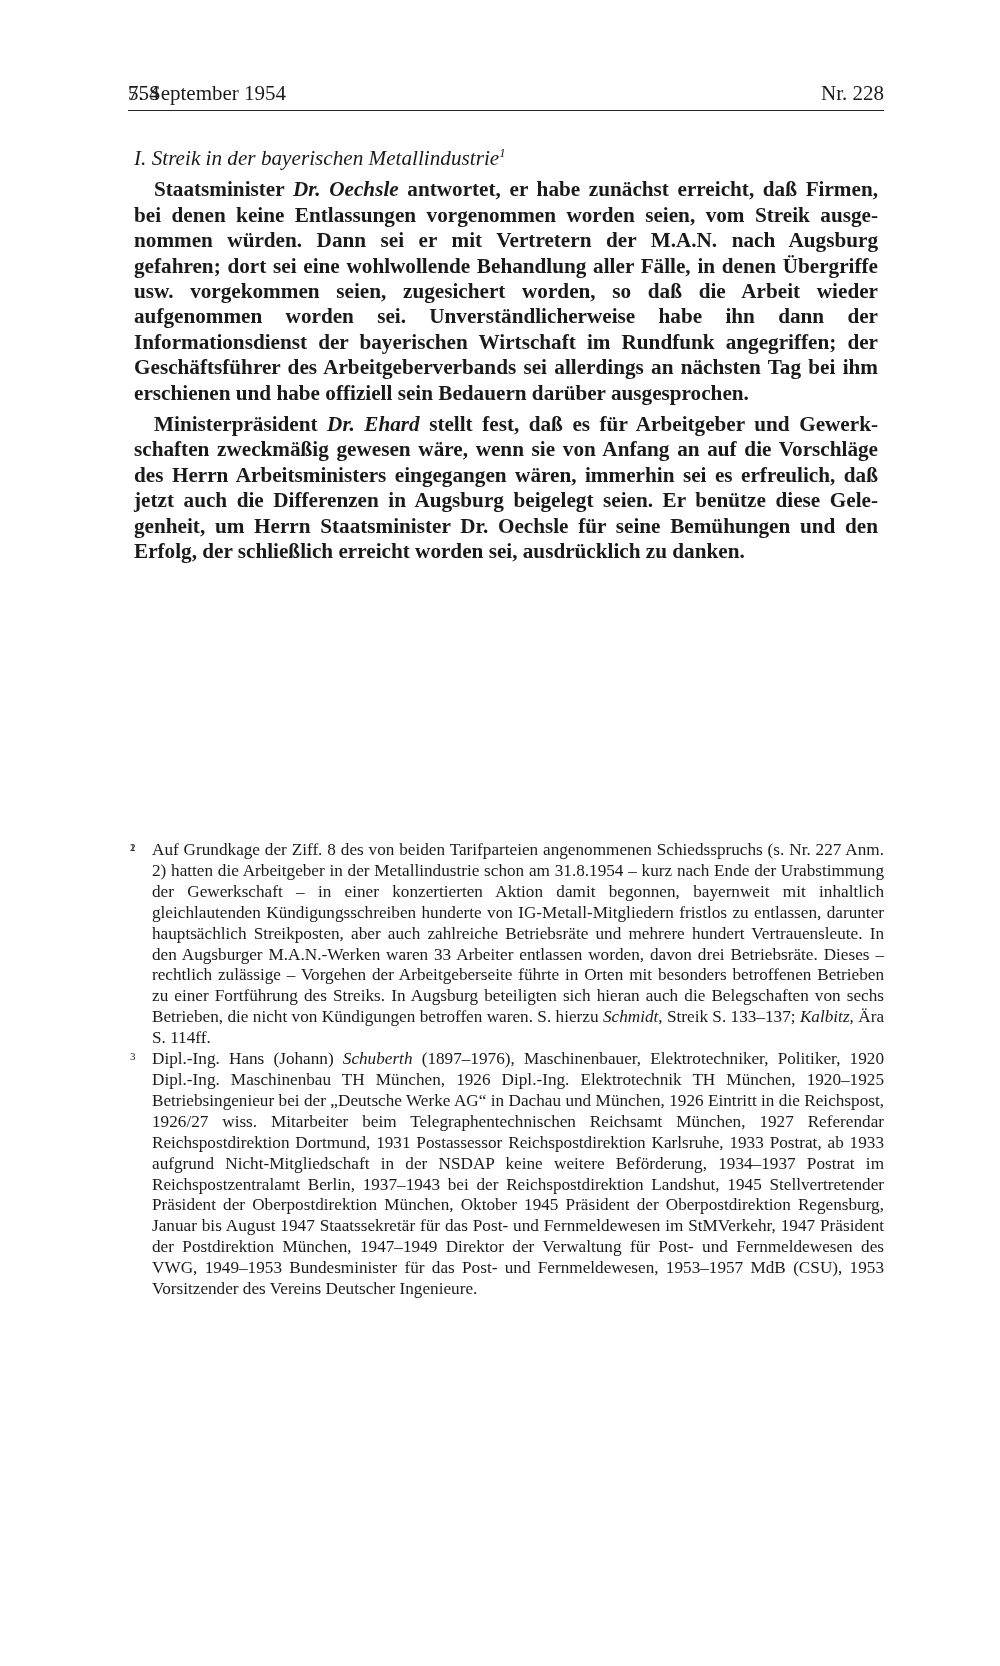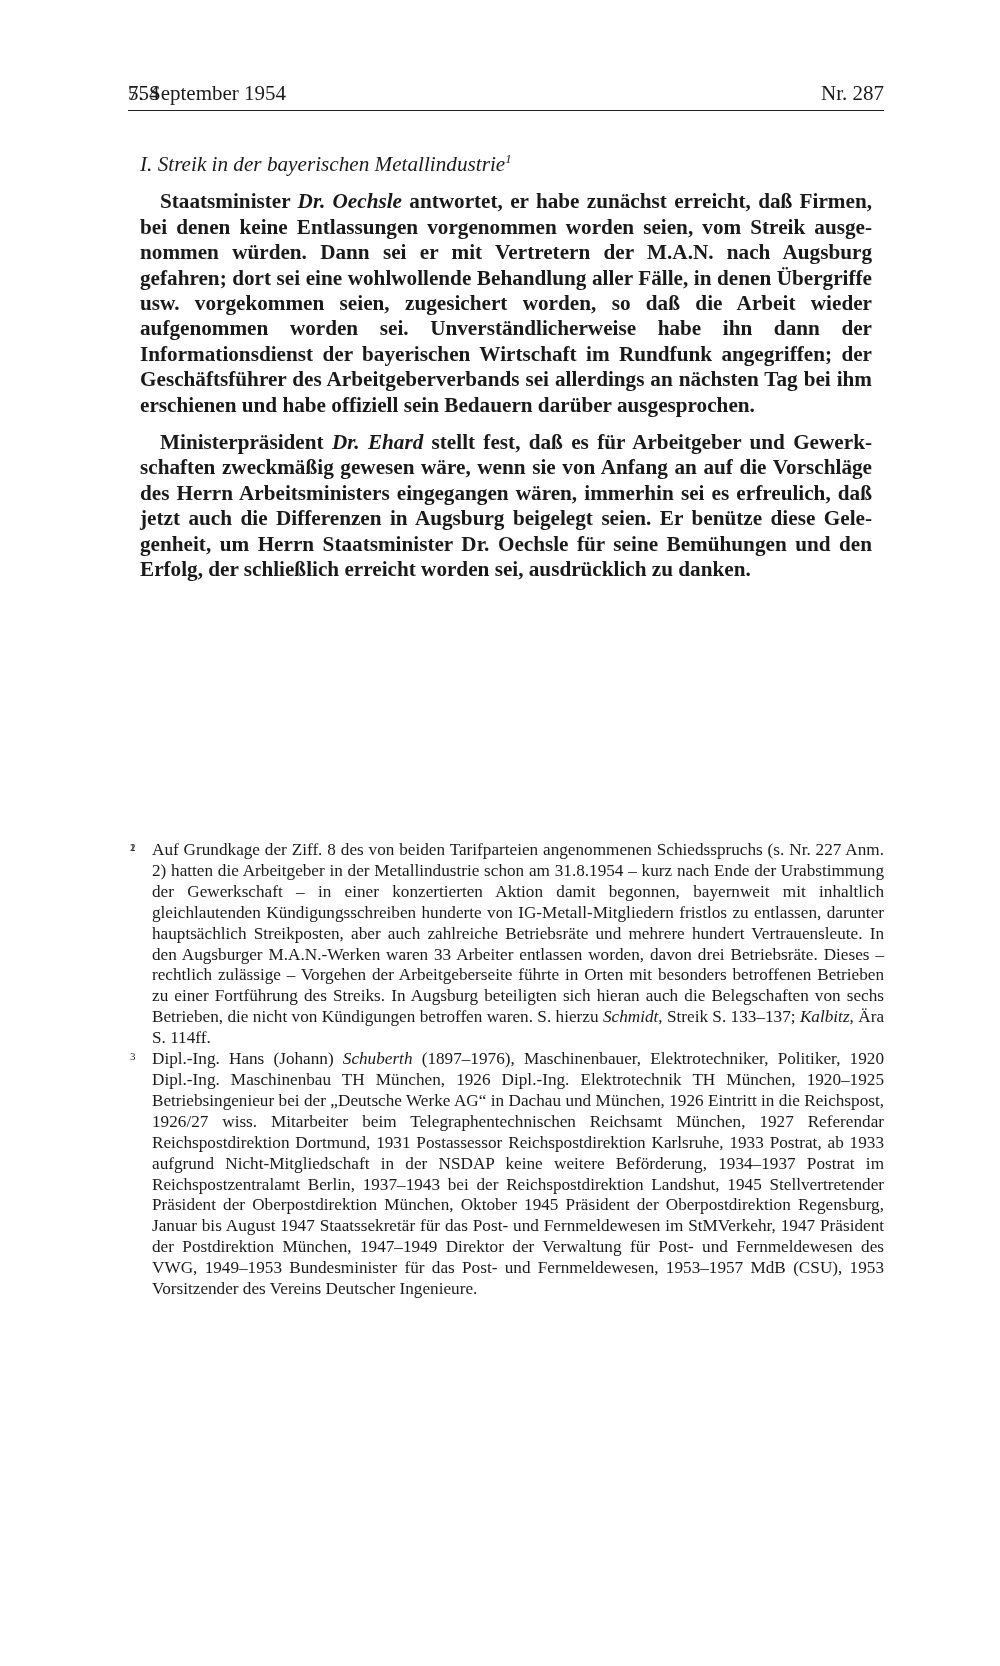--- a/index.html
+++ b/index.html
@@ -6,39 +6,39 @@
   body { width: 1000px; height: 1666px; position: relative; overflow: hidden;
          font-family: "Liberation Serif", "DejaVu Serif", serif; color: #1a1a1a; }
   .page { position: absolute; left: 0; top: 0; width: 1000px; height: 1666px; background: #fff; }
   .header { position: absolute; left: 128px; top: 80px; width: 756px; height: 30px;
             border-bottom: 1.3px solid #222; font-size: 21px; line-height: 26px; }
   .header .pg { position: absolute; left: 0; top: 0; }
   .header .date { position: absolute; left: 0; right: 0; top: 0; }
   .header .nr { position: absolute; right: 0; top: 0; }
   .body { position: absolute; left: 128px; top: 140px; width: 756px; font-size: 21.2px;
           line-height: 25.4px; text-align: justify; hyphens: manual; }
-  .body p { margin: 12px; }
+  .body p { margin: 6px; }
   .body p.indent { text-indent: 20px; font-weight: bold; }
   .body .heading { font-style: italic; }
   .body i, .fn i { font-style: italic; }
   sup { font-size: 0.6em; line-height: 0; vertical-align: super; }
   .fns { position: absolute; left: 128px; top: 840px; width: 756px; font-size: 17.2px;
          line-height: 20.9px; text-align: justify; }
   .fn { position: relative; padding-left: 24px; margin: 0; }
   .fn .num { position: absolute; left: 2px; top: -3px; font-size: 11px; }
 </style>
 </head>
 <body>
 
 <div class="page">
 
   <div class="header">
     <span class="pg">554</span>
     <span class="date">7. September 1954</span>
-    <span class="nr">Nr. 287</span>
+    <span class="nr">Nr. 228</span>
   </div>
 
   <div class="body">
     <p class="heading"><span>I. Streik in der bayerischen Metallindustrie</span><sup>1</sup></p>
     <p class="indent"><span>Staatsminister </span><i>Dr. Oechsle</i><span> antwortet, er habe zunächst erreicht, daß Firmen, bei denen keine Entlassungen vorgenommen worden seien, vom Streik ausge­nommen würden. Dann sei er mit Vertretern der M.A.N. nach Augs­burg gefahren; dort sei eine wohlwollende Behandlung aller Fälle, in denen Übergriffe usw. vorgekommen seien, zugesichert worden, so daß die Arbeit wieder aufgenommen worden sei. Unverständlicherweise habe ihn dann der Informationsdienst der bayerischen Wirtschaft im Rundfunk angegriffen; der Geschäftsführer des Arbeitgeberverbands sei allerdings an nächsten Tag bei ihm erschienen und habe offiziell sein Bedauern darüber ausgesprochen.</span></p>
     <p class="indent"><span>Ministerpräsident </span><i>Dr. Ehard</i><span> stellt fest, daß es für Arbeitgeber und Gewerk­schaften zweckmäßig gewesen wäre, wenn sie von Anfang an auf die Vorschläge des Herrn Arbeitsministers eingegangen wären, immerhin sei es erfreulich, daß jetzt auch die Differenzen in Augsburg beigelegt seien. Er benütze diese Gele­genheit, um Herrn Staatsminister Dr. Oechsle für seine Bemühungen und den Erfolg, der schließlich erreicht worden sei, ausdrücklich zu danken.</span></p>
   </div>
 
   <div class="fns">
     <p class="fn"><span class="num">1</span></p>

